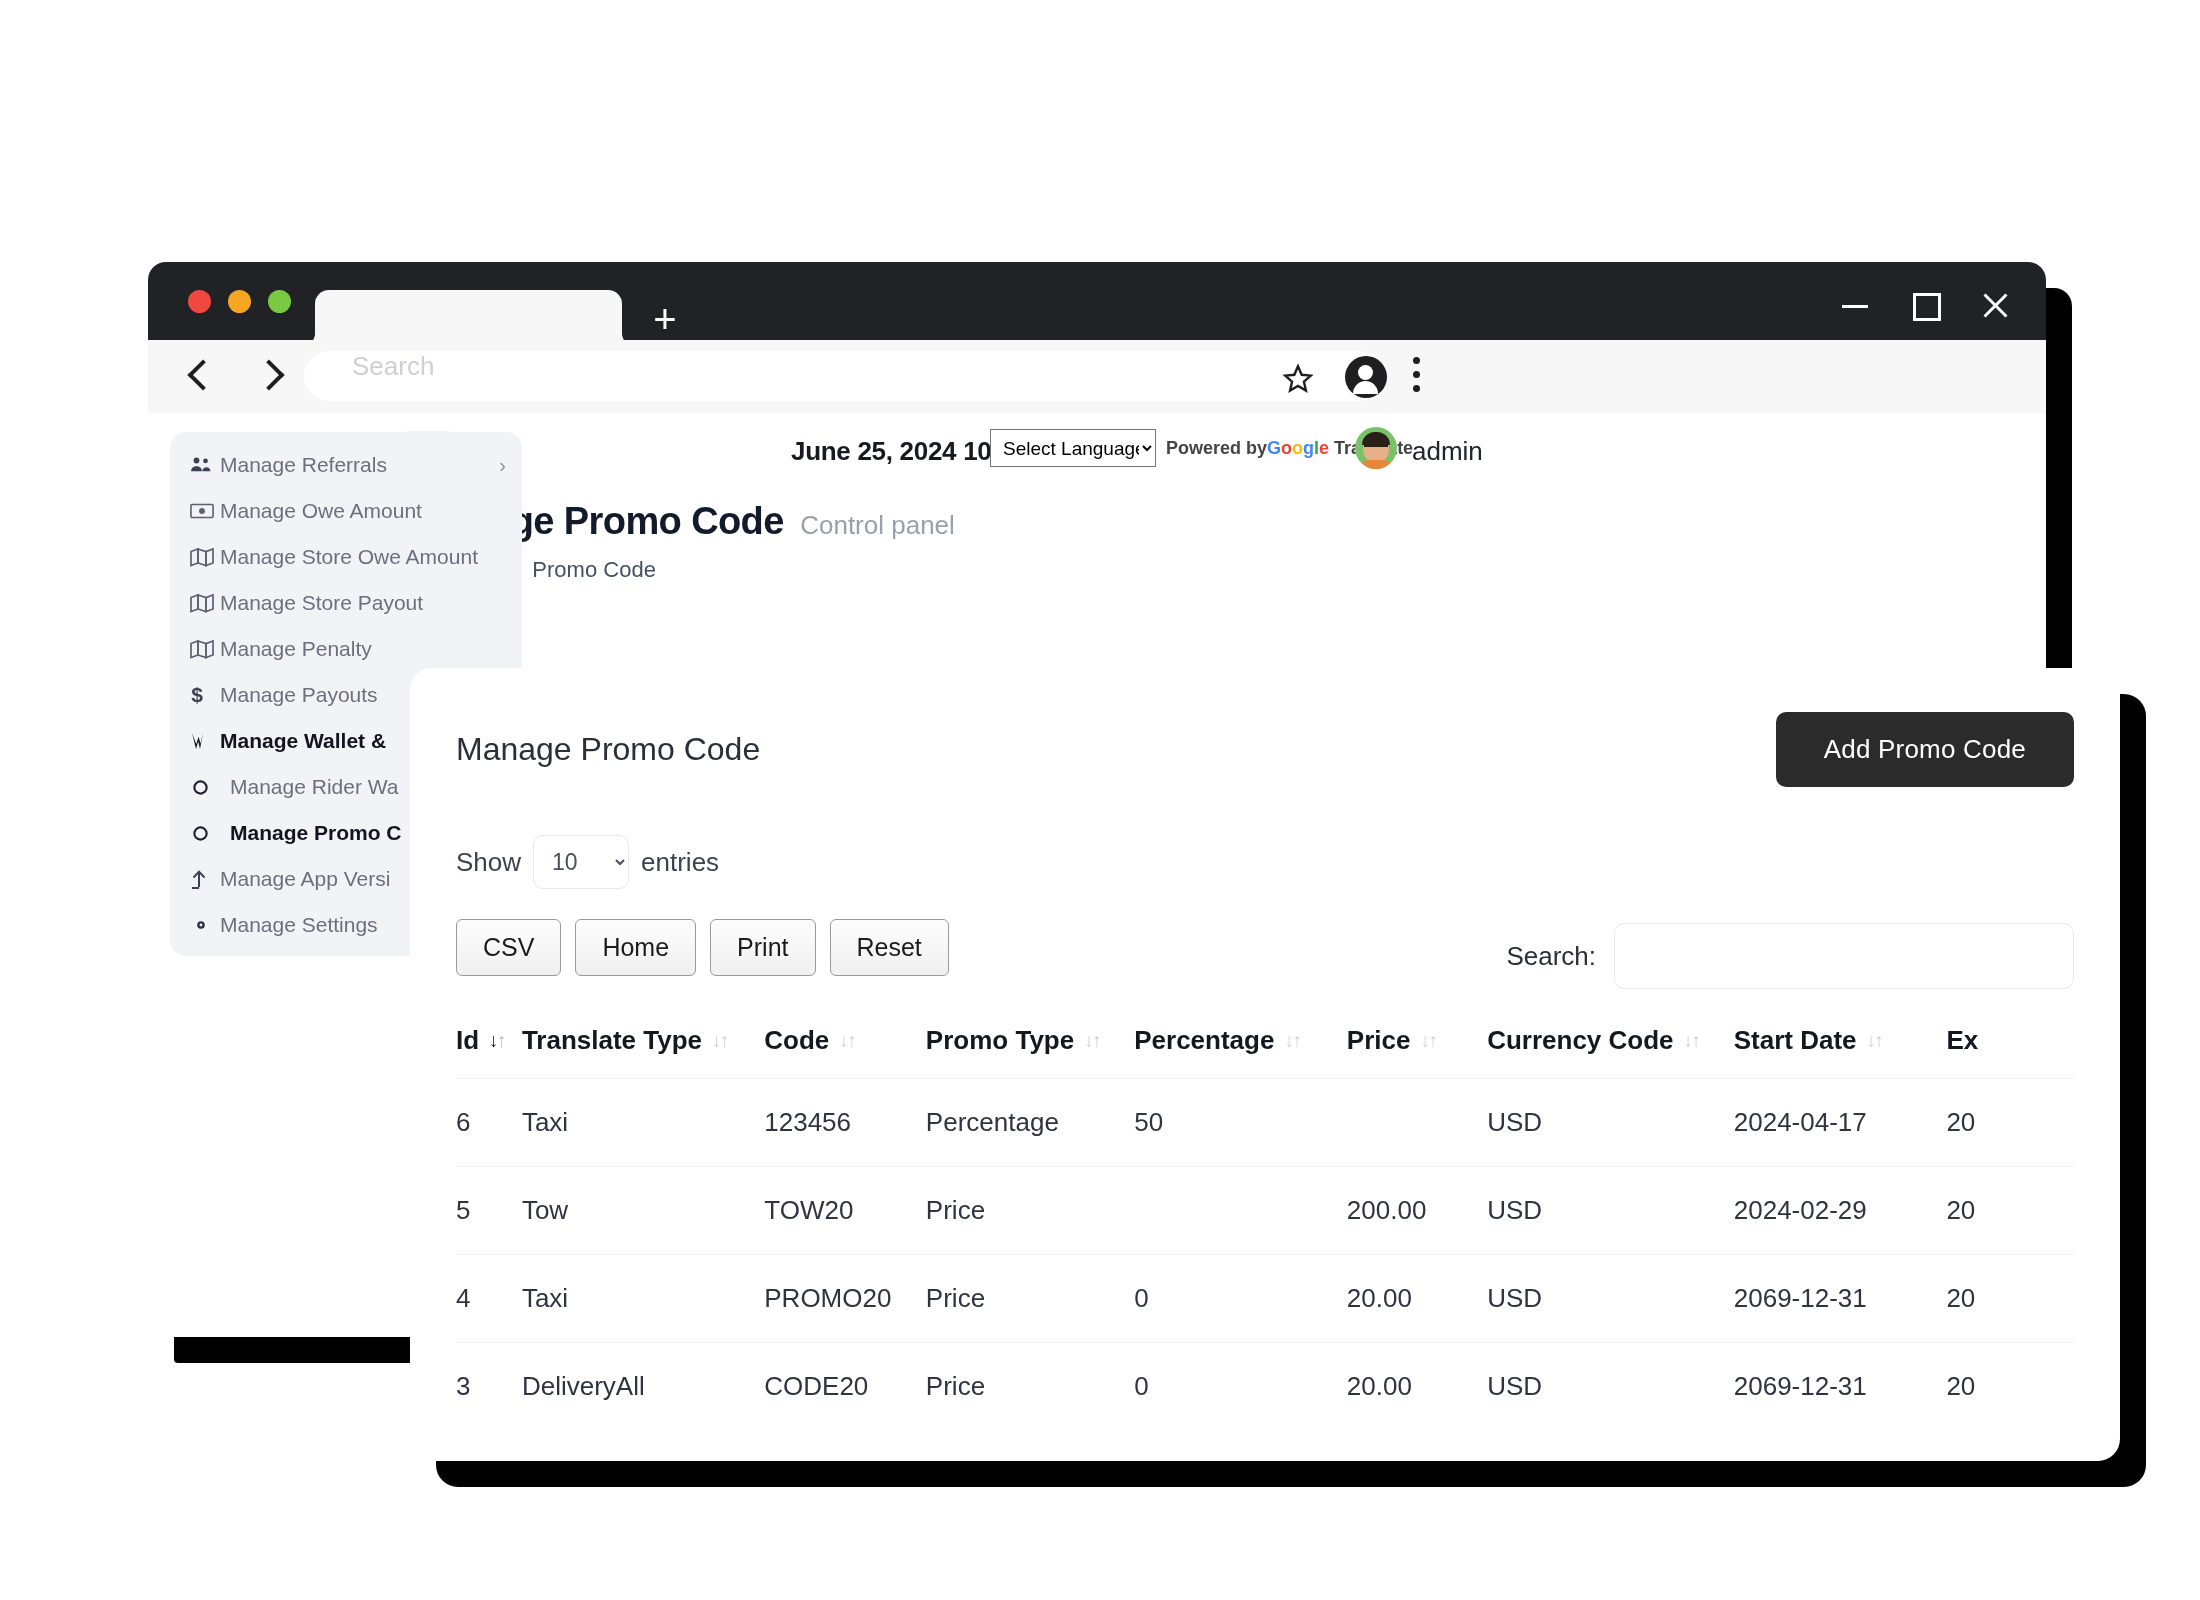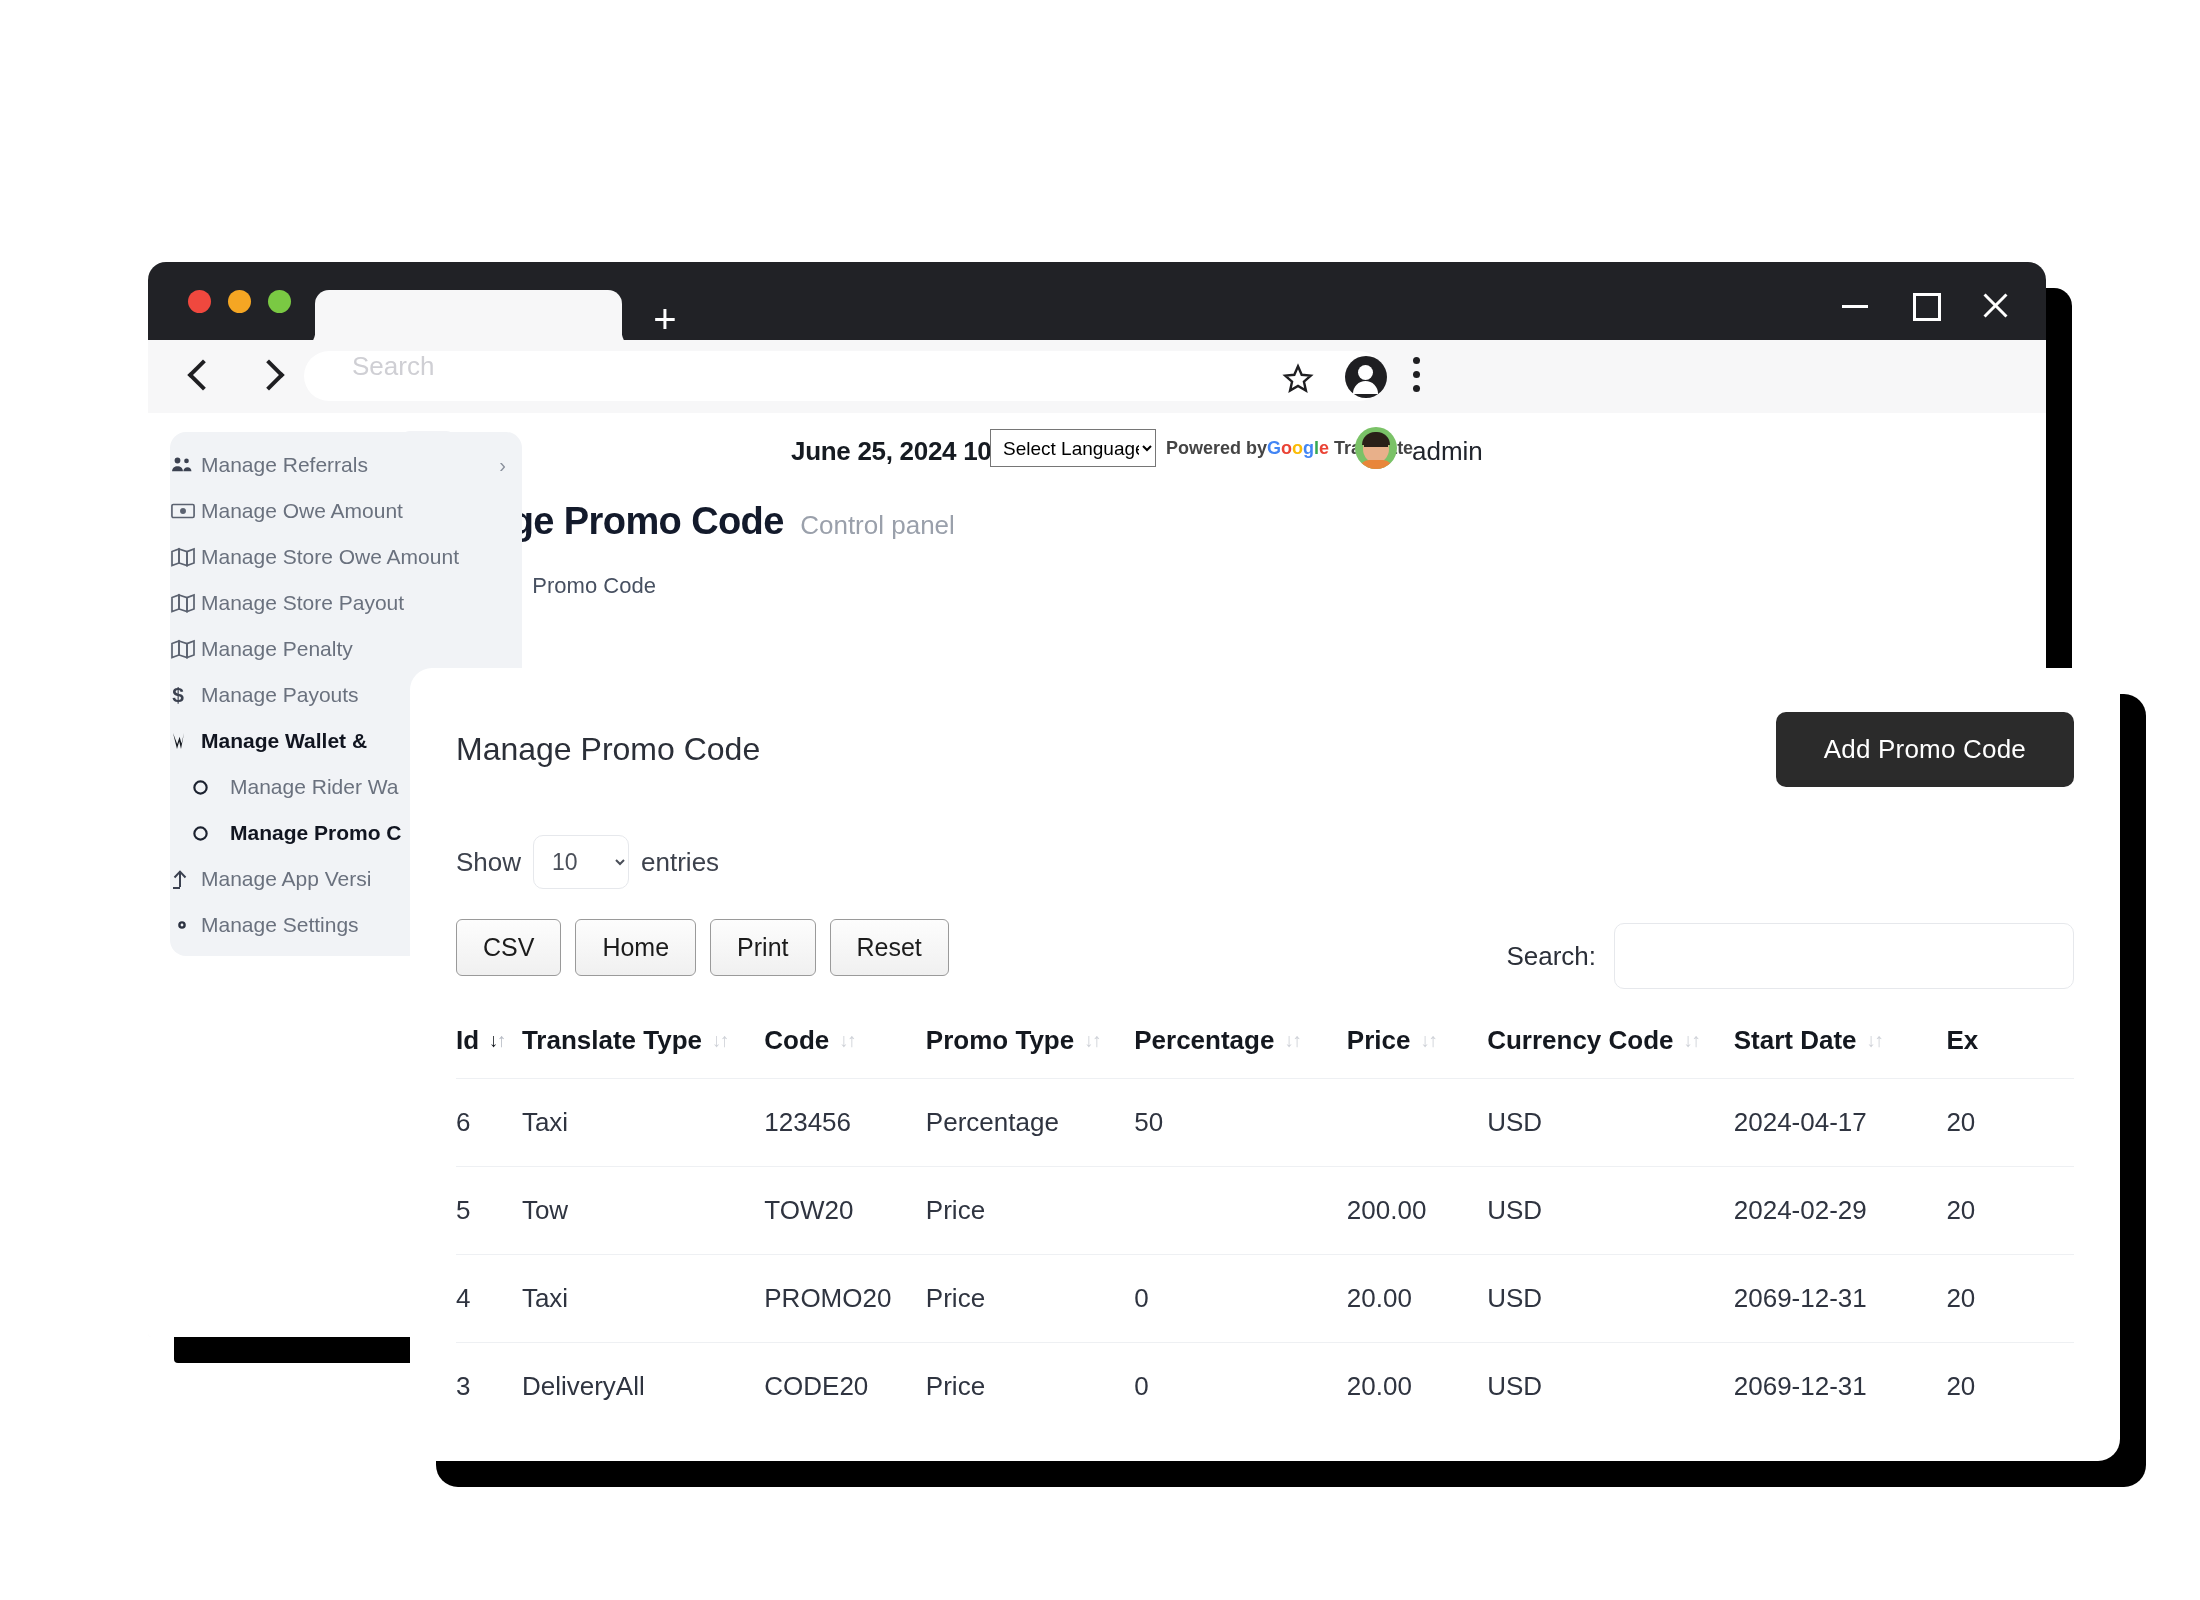--- a/index.html
+++ b/index.html
@@ -112,37 +112,37 @@
   }
   .avatar .face { position:absolute; left:8px; top:8px; width:26px; height:28px; border-radius:13px/14px; background:#e8b08a; }
   .avatar .hair { position:absolute; left:7px; top:5px; width:28px; height:13px; border-radius:14px 14px 0 0; background:#2a2018; }
   .avatar .glasses { position:absolute; left:9px; top:17px; width:24px; height:6px; border-top:3px solid #2a2018; }
   .avatar .shirt { position:absolute; left:4px; top:33px; width:34px; height:14px; border-radius:10px 10px 0 0; background:#e8863a; }
   .username { position:absolute; left: 1264px; top: 23px; font-size:26px; color:#20242c; }
 
   .titleblock { position:absolute; left: 268px; top: 87px; }
   .pagetitle { font-size:38px; font-weight:800; color:#131a2b; letter-spacing:-.6px; display:inline-block; }
   .subtitle { font-size:26px; color:#9aa0ab; display:inline-block; margin-left:12px; }
-  .crumbs { margin-top: 30px; font-size:22px; color:#475061; display:flex; align-items:center; gap:10px; }
+  .crumbs { margin-top: 14px; font-size:22px; color:#475061; display:flex; align-items:center; gap:10px; }
   .crumbs .sep { color:#b8bec8; font-size:20px; }
   .crumb-home { display:flex; align-items:center; gap:9px; }
 
   
   #sidebar {
     position: absolute; left: 170px; top: 432px;
     width: 352px; height: 524px;
     background: #f1f3f6;
     border-radius: 16px;
     padding-top: 10px;
     box-sizing: border-box;
     overflow: hidden;
   }
   .sb-item {
     position: relative; height: 46px; display:flex; align-items:center;
-    padding-left: 1px; font-size: 21px; color:#6a717e; white-space:nowrap;
+    padding-left: 20px; font-size: 21px; color:#6a717e; white-space:nowrap;
   }
   .sb-item .ic { width: 30px; flex:none; display:flex; align-items:center; justify-content:flex-start; font-size:19px; color:#5b6270; }
   .sb-item.active { color:#111520; font-weight:700; }
   .sb-item .caret { position:absolute; right: 16px; color:#8a909c; font-size:20px; }
   .sb-item.sub { padding-left: 22px; font-size:21px;gap:8px; }
   .sb-item.sub .ic { font-size: 16px; }
 
   
   #card {
     position: absolute; left: 410px; top: 668px;

